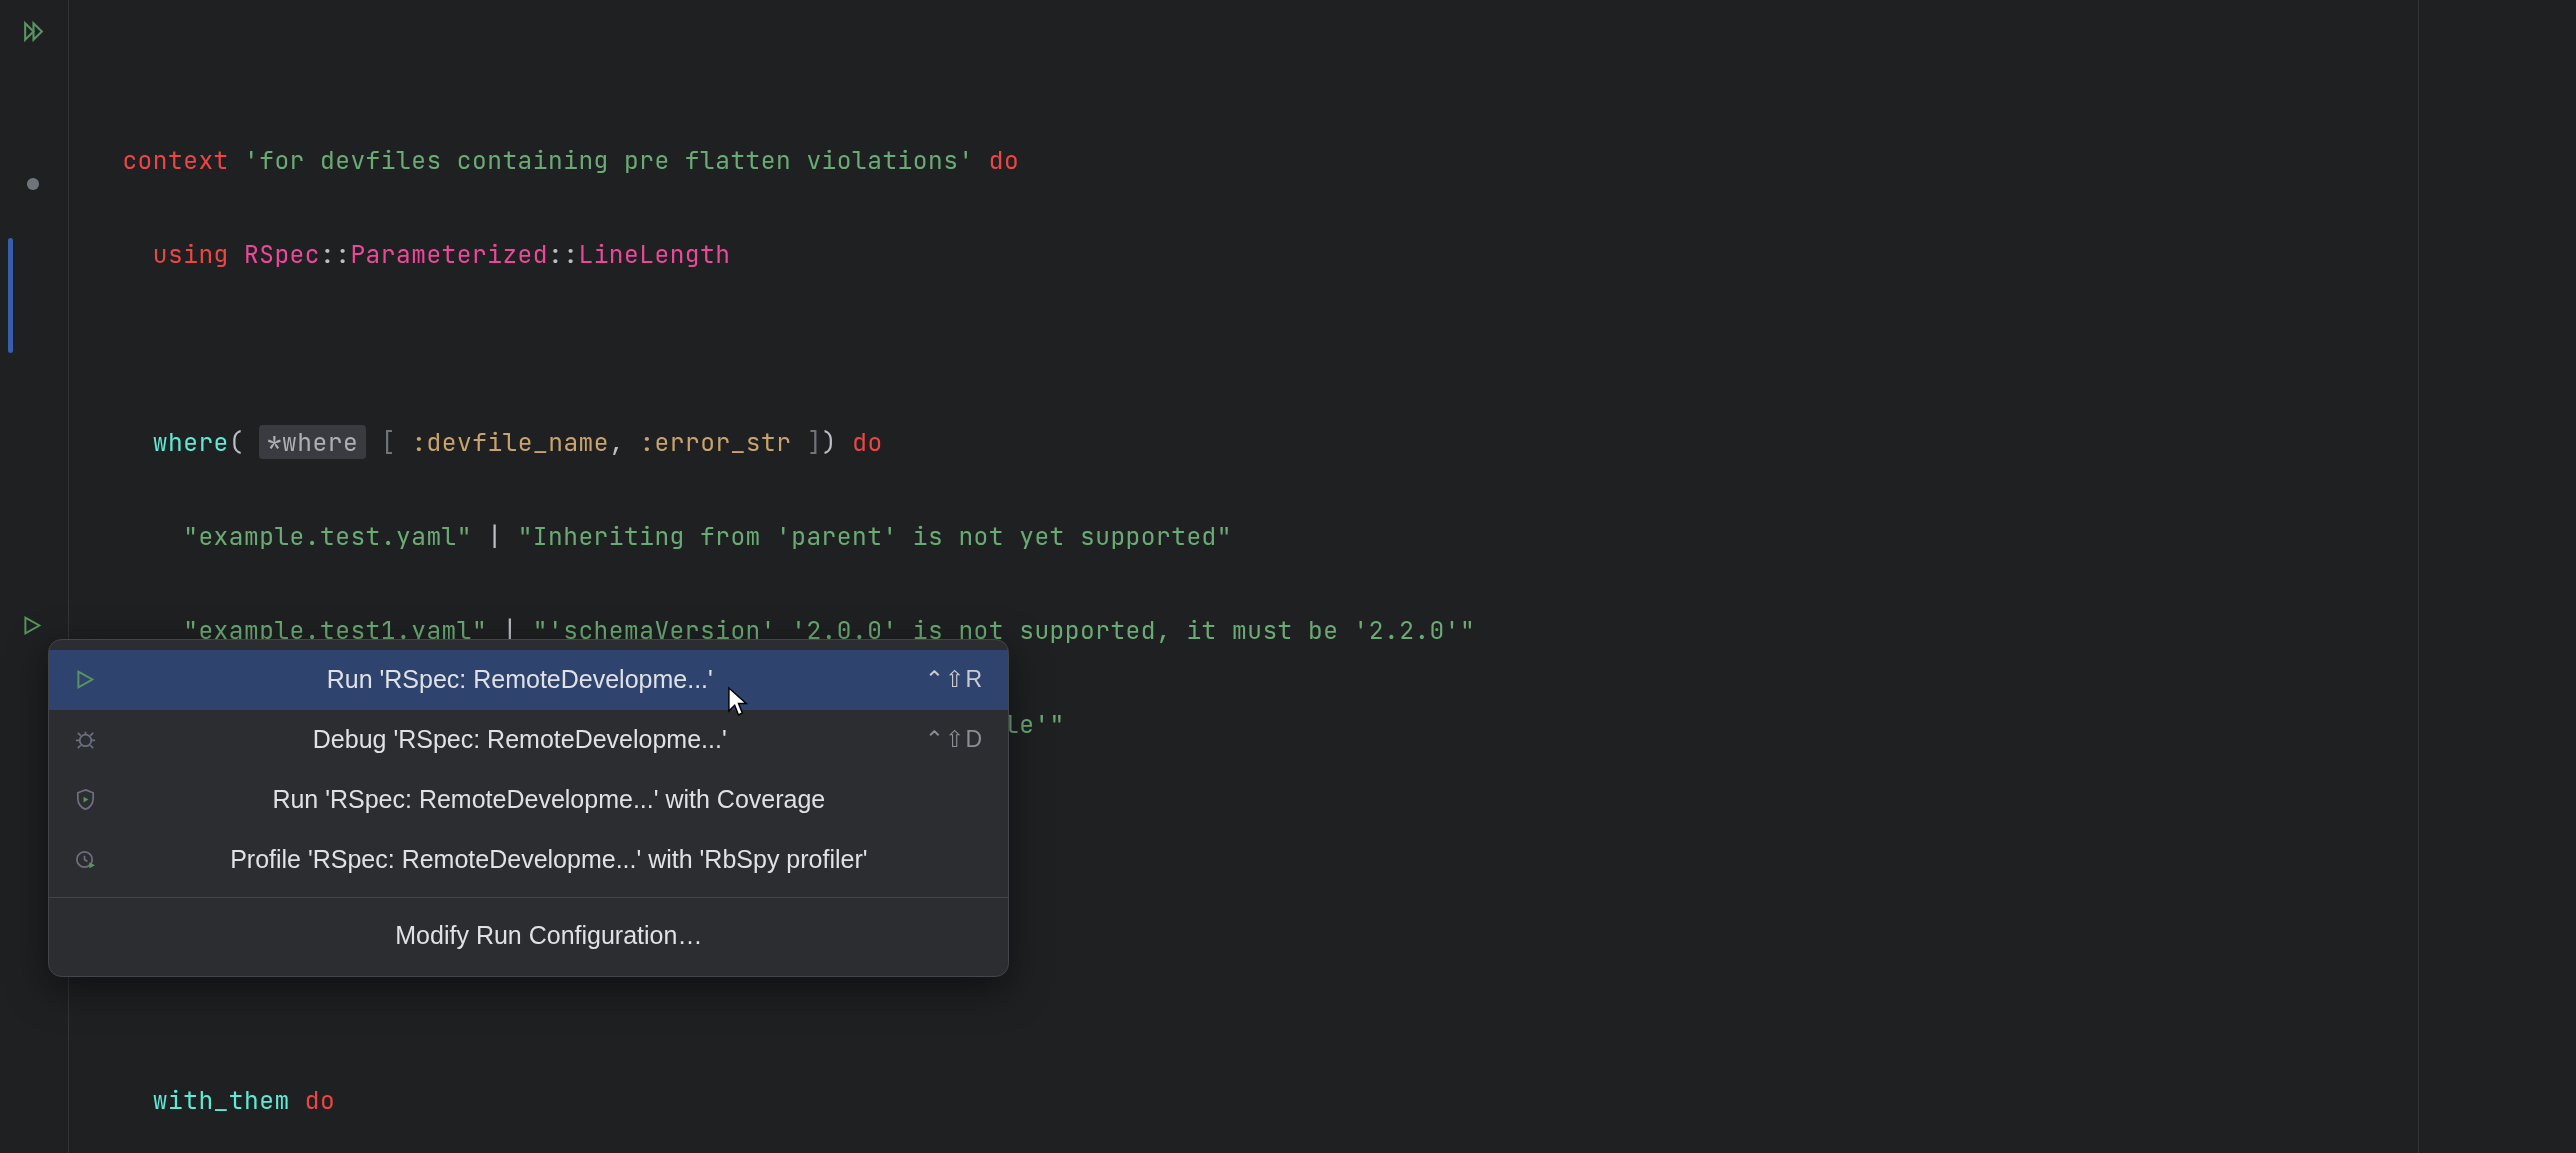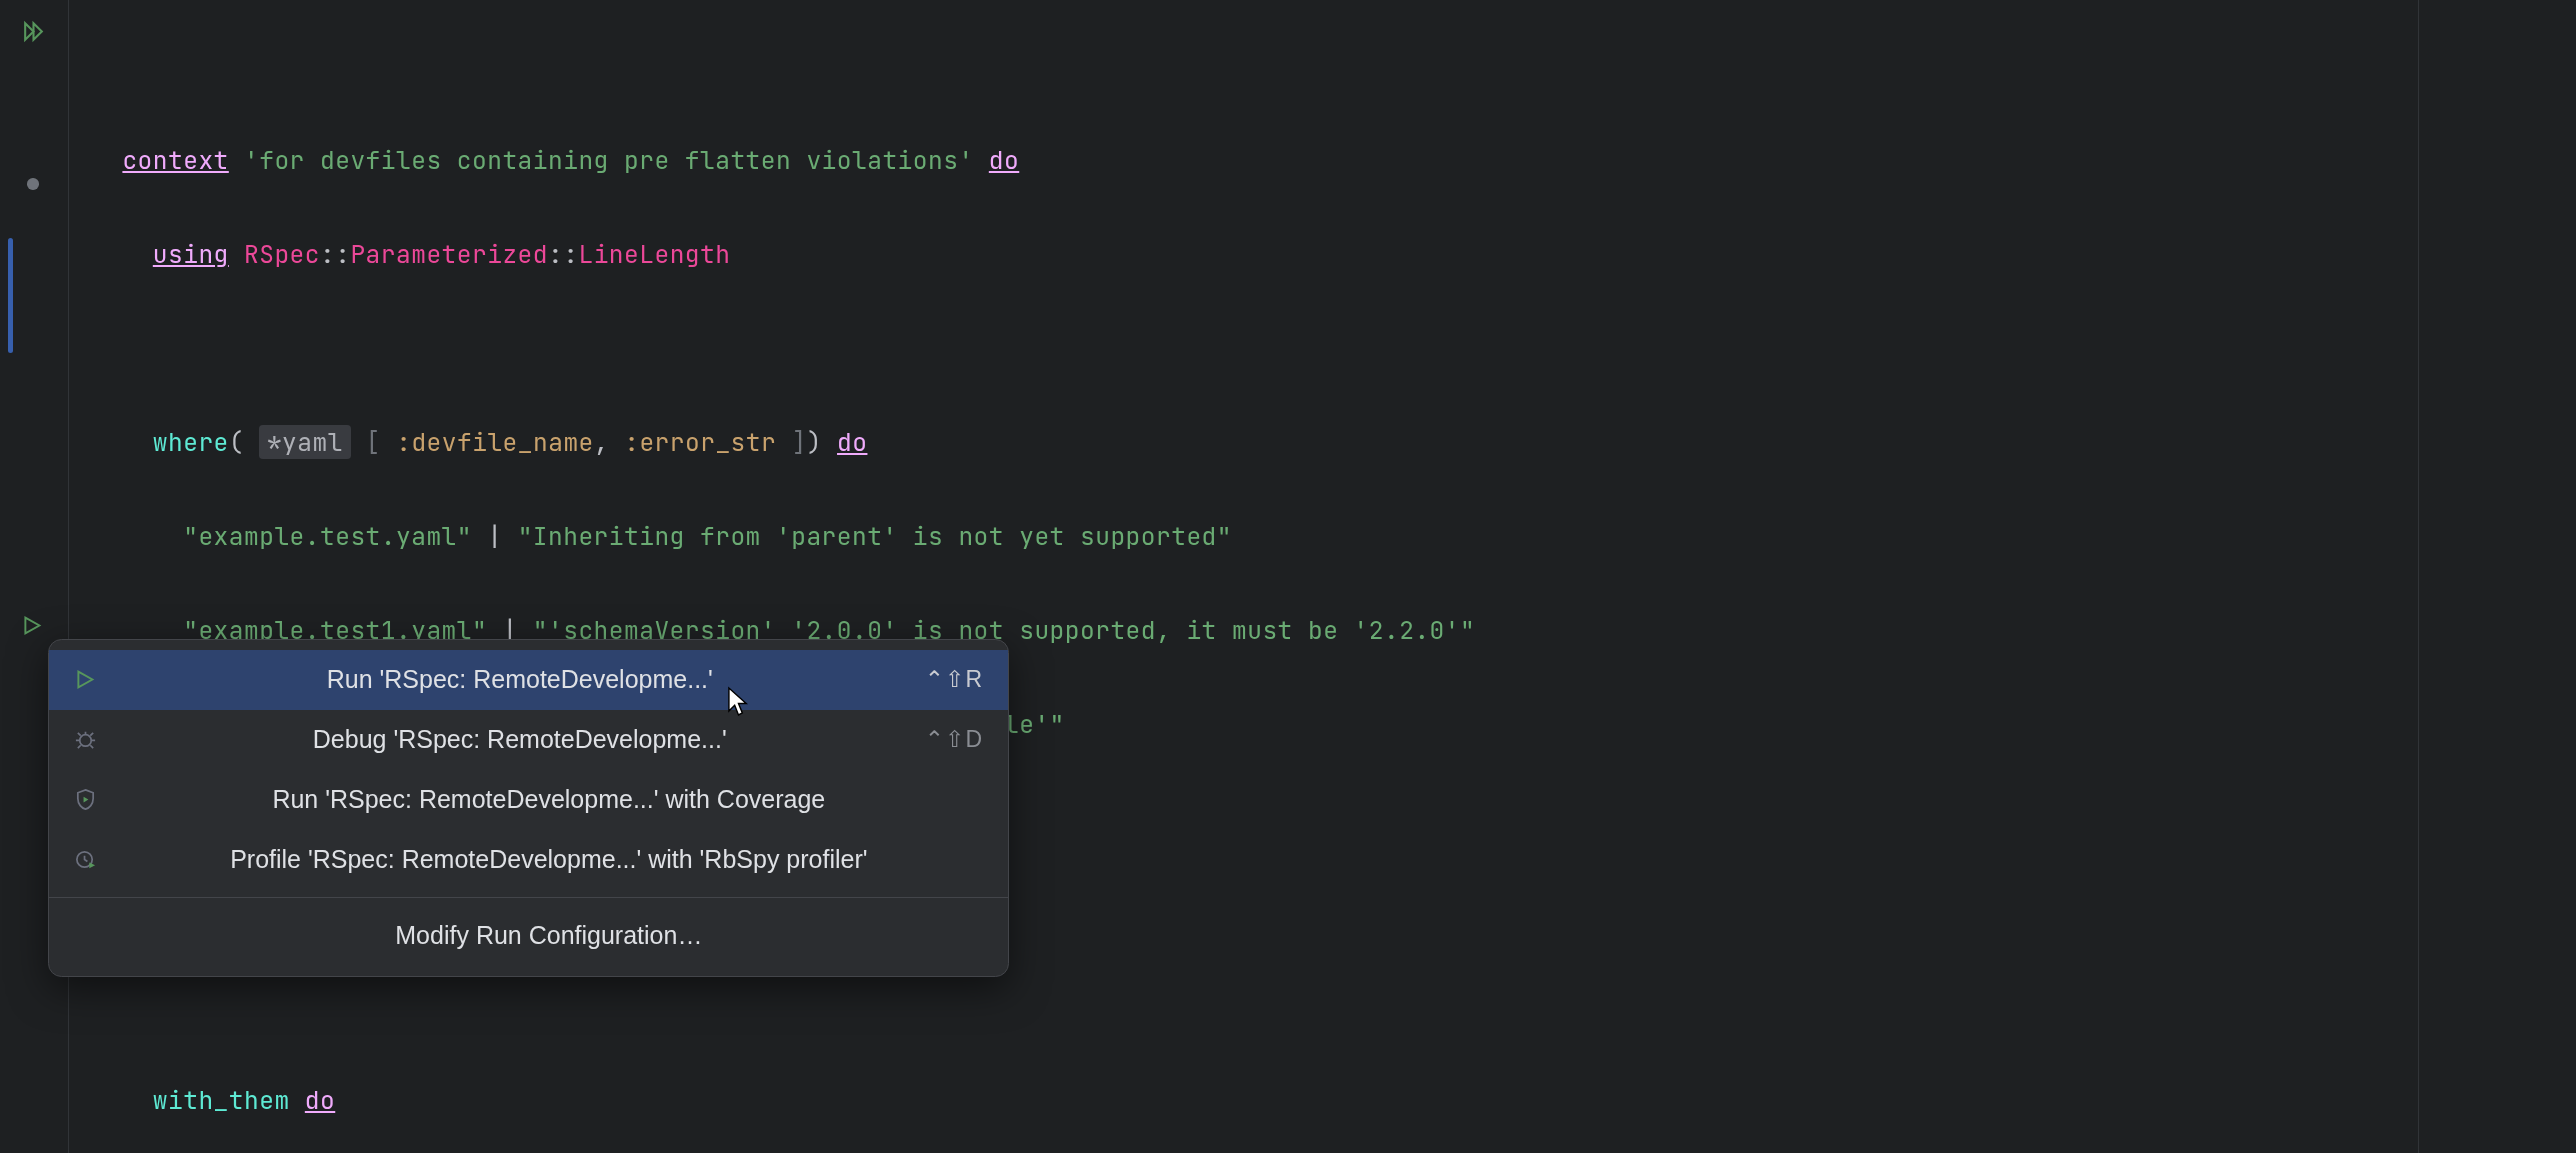--- a/index.html
+++ b/index.html
@@ -59,21 +59,21 @@
     background: #375fad;
     border-radius: 2.9px;
   }
   .breakpoint-dot {
     width: 11.5px;
     height: 11.5px;
     border-radius: 50%;
     background: #6f737a;
   }
   
-  .k-orange { color: #f0abfc; text-decoration: underline; }
+  .k-orange { color: #ef4444; }
   .k-green { color: #6aab73; }
   .k-blue { color: #5eead4; }
   .k-yellow { color: #c9a26d; }
   .k-white { color: #bcbec4; }
   .k-gray { color: #7a7e85; font-style: italic; }
   .k-const { color: #ec4899; }
   .args-badge {
     background: #393b40;
     color: #aeb0b6;
     padding: 1px 7.7px;
@@ -161,21 +161,21 @@
         </svg>
     </div>
   </div>
 
   <div class="code-area">
     <div class="right-border"></div>
 
     <div class="code-line">  <span class="k-orange">context</span> <span class="k-green">'for devfiles containing pre flatten violations'</span> <span class="k-orange">do</span></div>
     <div class="code-line">    <span class="k-orange">using</span> <span class="k-const">RSpec</span><span class="k-white">::</span><span class="k-const">Parameterized</span><span class="k-white">::</span><span class="k-const">LineLength</span></div>
     <div class="code-line"></div>
-    <div class="code-line">    <span class="k-blue">where</span><span class="k-white">(</span> <span class="args-badge">*yaml</span> <span class="bracket-hint">[</span> <span class="k-yellow">:devfile_name</span><span class="k-white">,</span> <span class="k-yellow">:error_str</span> <span class="bracket-hint">]</span><span class="k-white">)</span> <span class="k-orange">do</span></div>
+    <div class="code-line">    <span class="k-blue">where</span><span class="k-white">(</span> <span class="args-badge">*where</span> <span class="bracket-hint">[</span> <span class="k-yellow">:devfile_name</span><span class="k-white">,</span> <span class="k-yellow">:error_str</span> <span class="bracket-hint">]</span><span class="k-white">)</span> <span class="k-orange">do</span></div>
     <div class="code-line">      <span class="k-green">"example.test.yaml"</span> <span class="k-white">|</span> <span class="k-green">"Inheriting from 'parent' is not yet supported"</span></div>
     <div class="code-line">      <span class="k-green">"example.test1.yaml"</span> <span class="k-white">|</span> <span class="k-green">"'schemaVersion' '2.0.0' is not supported, it must be '2.2.0'"</span></div>
     <div class="code-line">      <span class="k-green">"example.test2.yaml"</span> <span class="k-white">|</span> <span class="k-green">"Invalid 'schemaVersion' 'example'"</span></div>
     <div class="code-line">    <span class="k-orange">end</span></div>
     <div class="code-line">    <span class="k-gray"># rubocop:enable Layout/LineLength</span></div>
     <div class="code-line"></div>
     <div class="code-line">    <span class="k-blue">with_them</span> <span class="k-orange">do</span></div>
     
     
     

